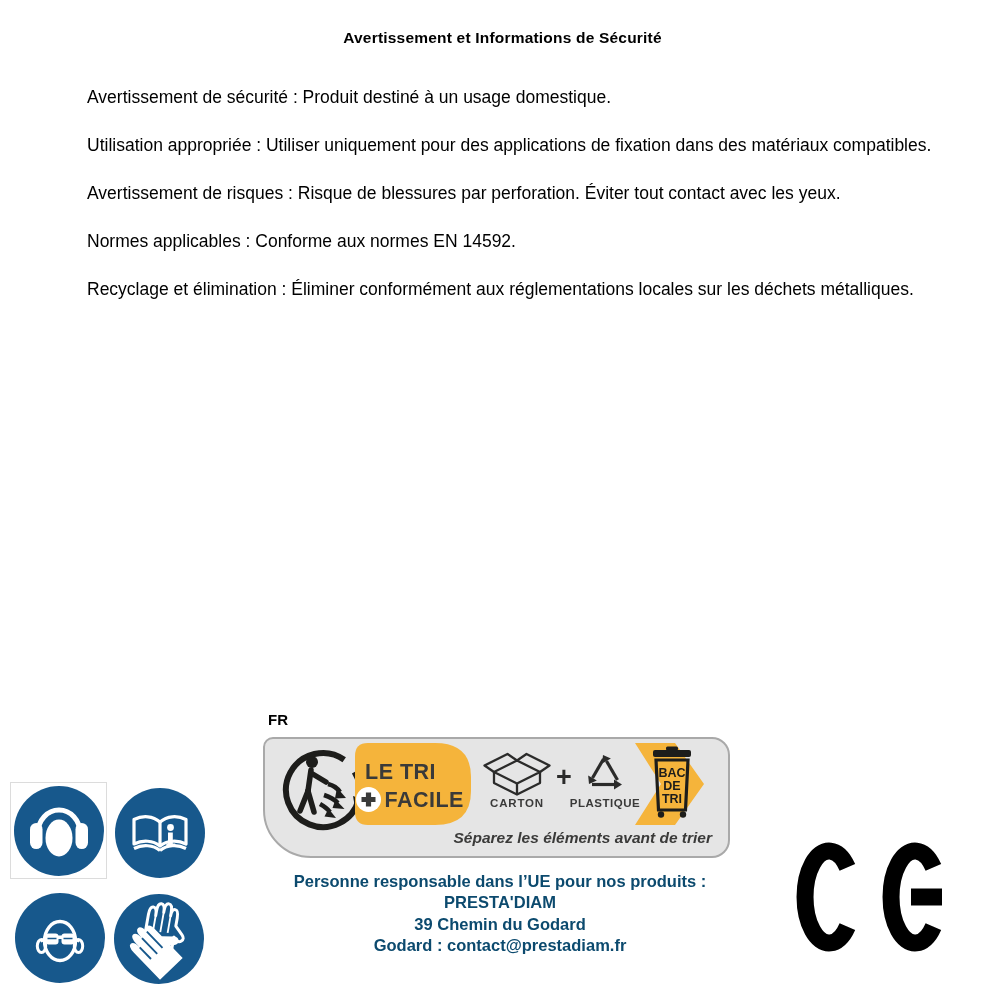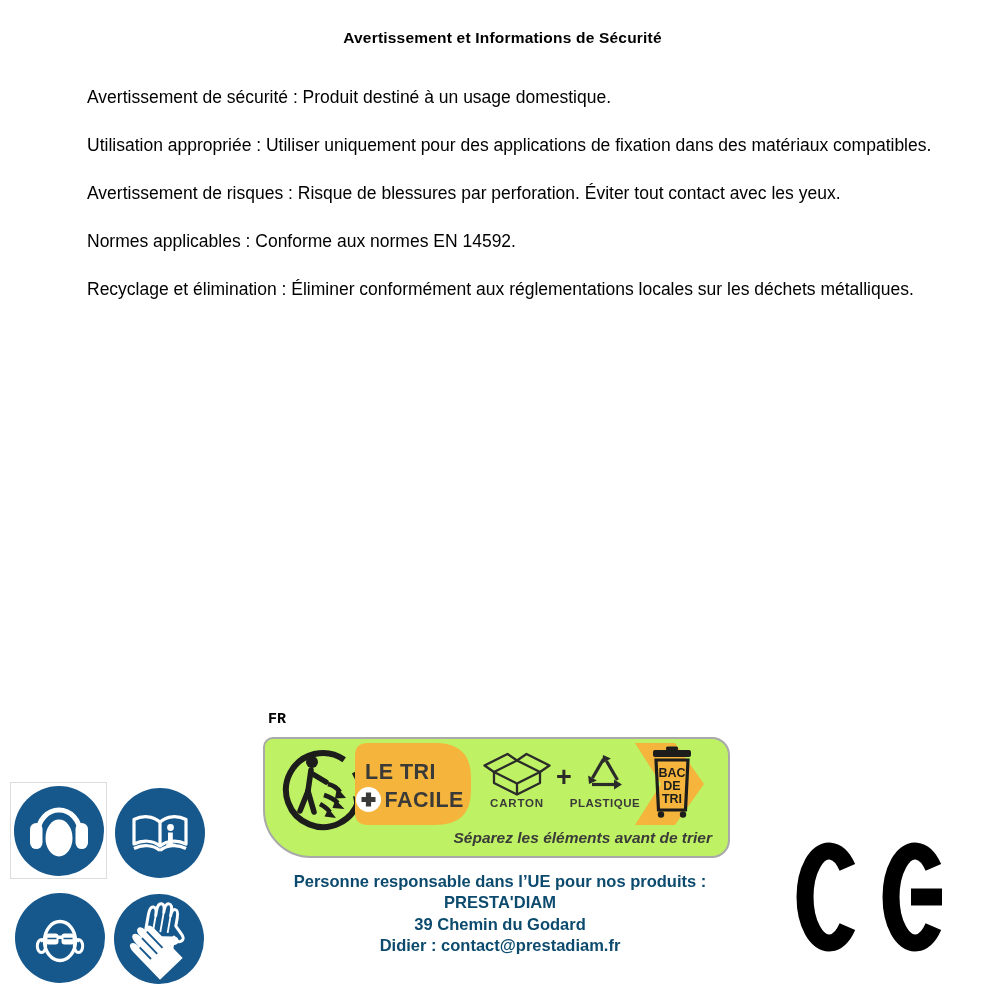--- a/index.html
+++ b/index.html
@@ -7,24 +7,24 @@
     position:relative;width:1005px;height:1005px;background:#fff;overflow:hidden;
     font-family:"Liberation Sans",sans-serif;color:#000;
   }
   .abs{position:absolute;}
   .page-title{
     position:absolute;top:29px;left:0;width:100%;text-align:center;
     font-size:15.5px;font-weight:bold;letter-spacing:.2px;
   }
   .paras{position:absolute;left:72px;top:84px;width:872px;margin-left:15px;}
   .paras p{margin:0 0 21px 0;font-size:17.5px;line-height:27px;font-weight:normal;}
-  .fr-label{position:absolute;left:268px;top:711px;font-size:15px;font-weight:bold;font-family:Liberation Mono, monospace;}
+  .fr-label{position:absolute;left:268px;top:711px;font-size:15px;font-weight:bold;}
   .infotri-box{
     position:absolute;left:263px;top:737px;width:467px;height:121px;
-    background:#bef264;border:2px solid #a9a9a9;box-sizing:border-box;
+    background:#e5e5e5;border:2px solid #a9a9a9;box-sizing:border-box;
     border-radius:10px 18px 18px 48px;
   }
   .infotri-box svg{position:absolute;left:-2px;top:-2px;}
   svg text{font-family:"Liberation Sans",sans-serif;}
   .icon-bg{
     position:absolute;left:10px;top:782px;width:97px;height:97px;
     background:#fff;border:1px solid #dcdcdc;box-sizing:border-box;
   }
   .contact{
     position:absolute;left:230px;top:871px;width:540px;text-align:center;
@@ -169,21 +169,21 @@
       </g>
 
       <text x="449" y="106" font-size="15.5" font-weight="bold" font-style="italic" fill="#3A3A39" text-anchor="end">Séparez les éléments avant de trier</text>
     </svg>
   </div>
 
   <div class="contact">
     <div>Personne responsable dans l’UE pour nos produits :</div>
     <div>PRESTA'DIAM</div>
     <div>39 Chemin du Godard</div>
-    <div>Didier : contact@prestadiam.fr</div>
+    <div>Godard : contact@prestadiam.fr</div>
   </div>
 
   <svg class="ce" width="152" height="112" viewBox="0 0 152 112">
     <g fill="none" stroke="#000" stroke-width="17">
       <path d="M 51.4 27.4 A 24 46 0 1 0 51.4 86.6"></path>
       <path d="M 137.4 27.4 A 24 46 0 1 0 137.4 86.6"></path>
       <path d="M 115 57 H 146"></path>
     </g>
   </svg>
 

